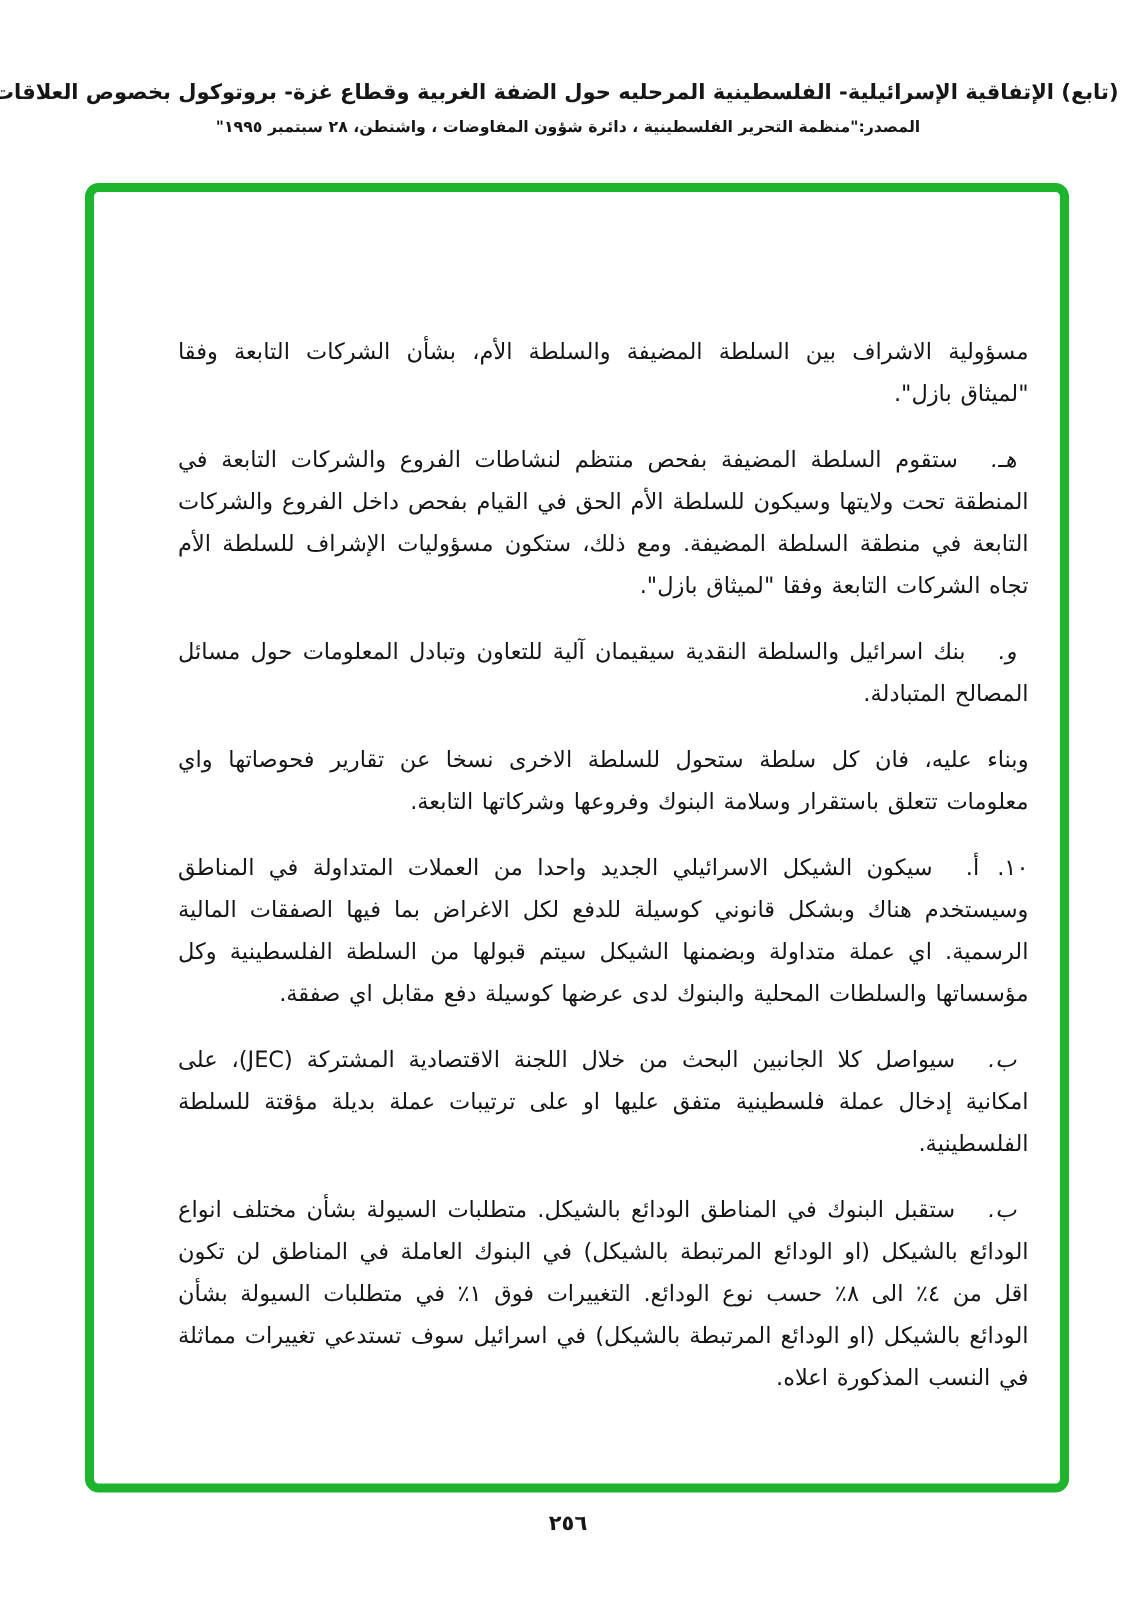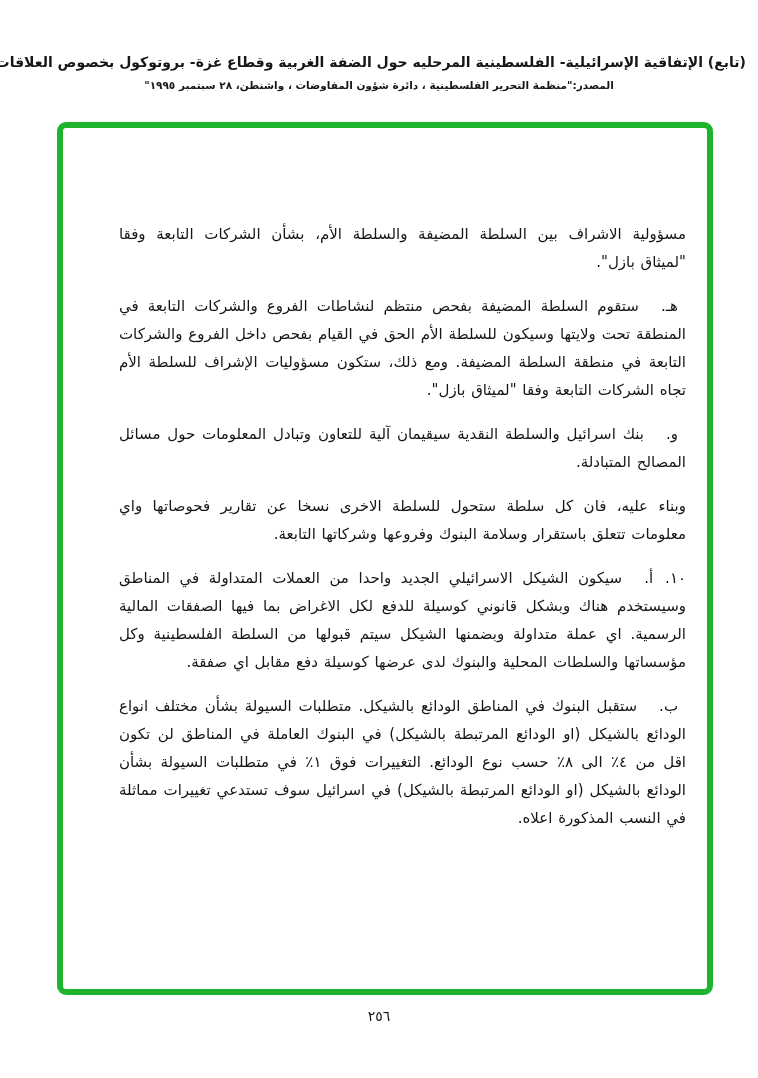--- a/index.html
+++ b/index.html
@@ -61,32 +61,33 @@
     text-align: justify;
     font-size: 15px;
     line-height: 28px;
     word-spacing: 1px;
   }
   .marker {
     white-space: nowrap;
   }
   .letter-marker-indent {
     margin-right: 8px; 
+    font-style: italic;
   }
   .ngap { display: inline-block; width: 12px; }
   .mgap { display: inline-block; width: 22px; }
   
   .page-number {
     position: absolute;
     top: 1008px;
     left: 0;
     right: 0;
     text-align: center;
     font-size: 14px;
-    font-weight: normal;
+    font-weight: bold;
     letter-spacing: 4px;
   }
 </style>
 </head>
 <body>
 
 <div class="page">
 
   <div class="header">
     <div class="header-title">(تابع) الإتفاقية الإسرائيلية- الفلسطينية المرحليه حول الضفة الغربية وقطاع غزة- بروتوكول بخصوص العلاقات الاقتصادية</div>
@@ -94,18 +95,19 @@
   </div>
 
   <div class="frame" style="border-color: rgb(30, 180, 46);"></div>
 
   <div class="text-block" id="doc-body">
       <div class="para"><span>مسؤولية الاشراف بين السلطة المضيفة والسلطة الأم، بشأن الشركات التابعة وفقا "لميثاق بازل".</span></div>
       <div class="para"><span class="marker letter-marker-indent">هـ.</span><span class="mgap"></span><span>ستقوم السلطة المضيفة بفحص منتظم لنشاطات الفروع والشركات التابعة في المنطقة تحت ولايتها وسيكون للسلطة الأم الحق في القيام بفحص داخل الفروع والشركات التابعة في منطقة السلطة المضيفة. ومع ذلك، ستكون مسؤوليات الإشراف للسلطة الأم تجاه الشركات التابعة وفقا "لميثاق بازل".</span></div>
       <div class="para"><span class="marker letter-marker-indent">و.</span><span class="mgap"></span><span>بنك اسرائيل والسلطة النقدية سيقيمان آلية للتعاون وتبادل المعلومات حول مسائل المصالح المتبادلة.</span></div>
       <div class="para"><span>وبناء عليه، فان كل سلطة ستحول للسلطة الاخرى نسخا عن تقارير فحوصاتها واي معلومات تتعلق باستقرار وسلامة البنوك وفروعها وشركاتها التابعة.</span></div>
       <div class="para"><span class="marker">١٠.</span><span class="ngap"></span><span class="marker">أ.</span><span class="mgap"></span><span>سيكون الشيكل الاسرائيلي الجديد واحدا من العملات المتداولة في المناطق وسيستخدم هناك وبشكل قانوني كوسيلة للدفع لكل الاغراض بما فيها الصفقات المالية الرسمية. اي عملة متداولة وبضمنها الشيكل سيتم قبولها من السلطة الفلسطينية وكل مؤسساتها والسلطات المحلية والبنوك لدى عرضها كوسيلة دفع مقابل اي صفقة.</span></div>
+      <div class="para"><span class="marker letter-marker-indent">ب.</span><span class="mgap"></span><span>سيواصل كلا الجانبين البحث من خلال اللجنة الاقتصادية المشتركة (JEC)، على امكانية إدخال عملة فلسطينية متفق عليها او على ترتيبات عملة بديلة مؤقتة للسلطة الفلسطينية.</span></div>
       <div class="para"><span class="marker letter-marker-indent">ب.</span><span class="mgap"></span><span>ستقبل البنوك في المناطق الودائع بالشيكل. متطلبات السيولة بشأن مختلف انواع الودائع بالشيكل (او الودائع المرتبطة بالشيكل) في البنوك العاملة في المناطق لن تكون اقل من ٤٪ الى ٨٪ حسب نوع الودائع. التغييرات فوق ١٪ في متطلبات السيولة بشأن الودائع بالشيكل (او الودائع المرتبطة بالشيكل) في اسرائيل سوف تستدعي تغييرات مماثلة في النسب المذكورة اعلاه.</span></div>
     </div>
 
   <div class="page-number">٢٥٦</div>
 
 </div>
 
 </body></html>

